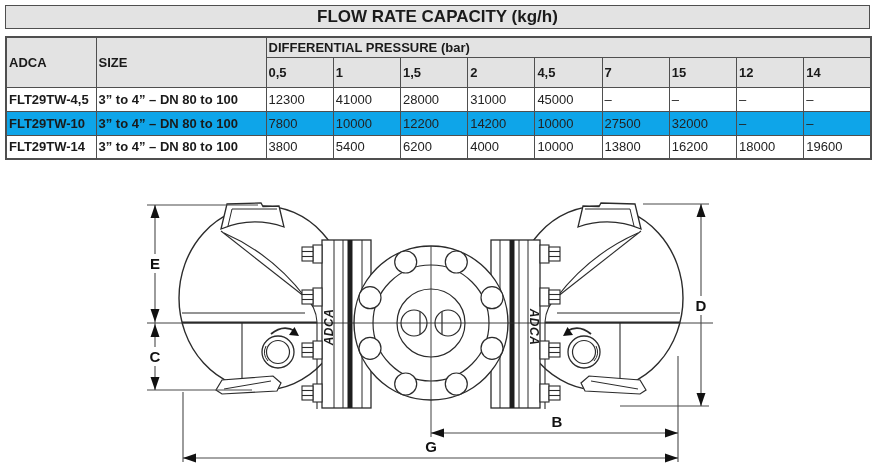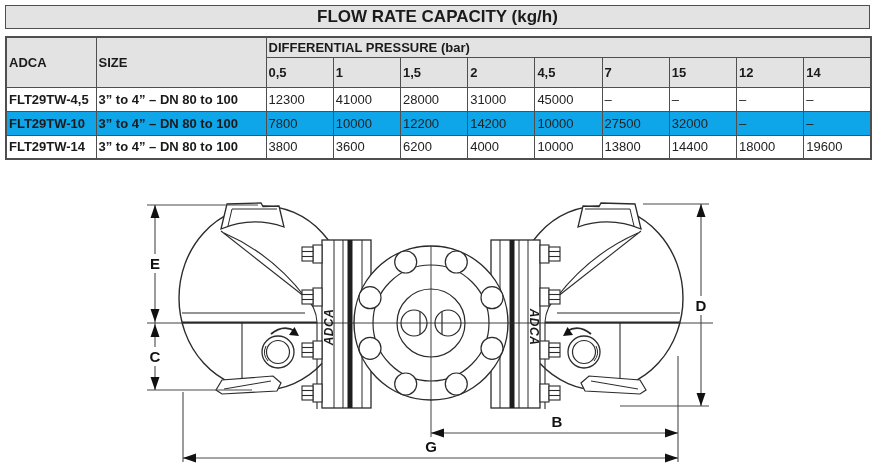--- a/index.html
+++ b/index.html
@@ -92,26 +92,26 @@
         <td class="val">10000</td>
         <td class="val">27500</td>
         <td class="val">32000</td>
         <td class="val">–</td>
         <td class="val">–</td>
       </tr>
       <tr class="dr">
         <td class="model">FLT29TW-14</td>
         <td class="size">3” to 4” – DN 80 to 100</td>
         <td class="val">3800</td>
-        <td class="val">3600</td>
+        <td class="val">5400</td>
         <td class="val">6200</td>
         <td class="val">4000</td>
         <td class="val">10000</td>
         <td class="val">13800</td>
-        <td class="val">14400</td>
+        <td class="val">16200</td>
         <td class="val">18000</td>
         <td class="val">19600</td>
       </tr>
     </tbody>
   </table>
 
   <svg class="drawing" width="877" height="280" viewBox="0 184 877 280" xmlns="http://www.w3.org/2000/svg">
     <defs>
       <g id="half">
 

